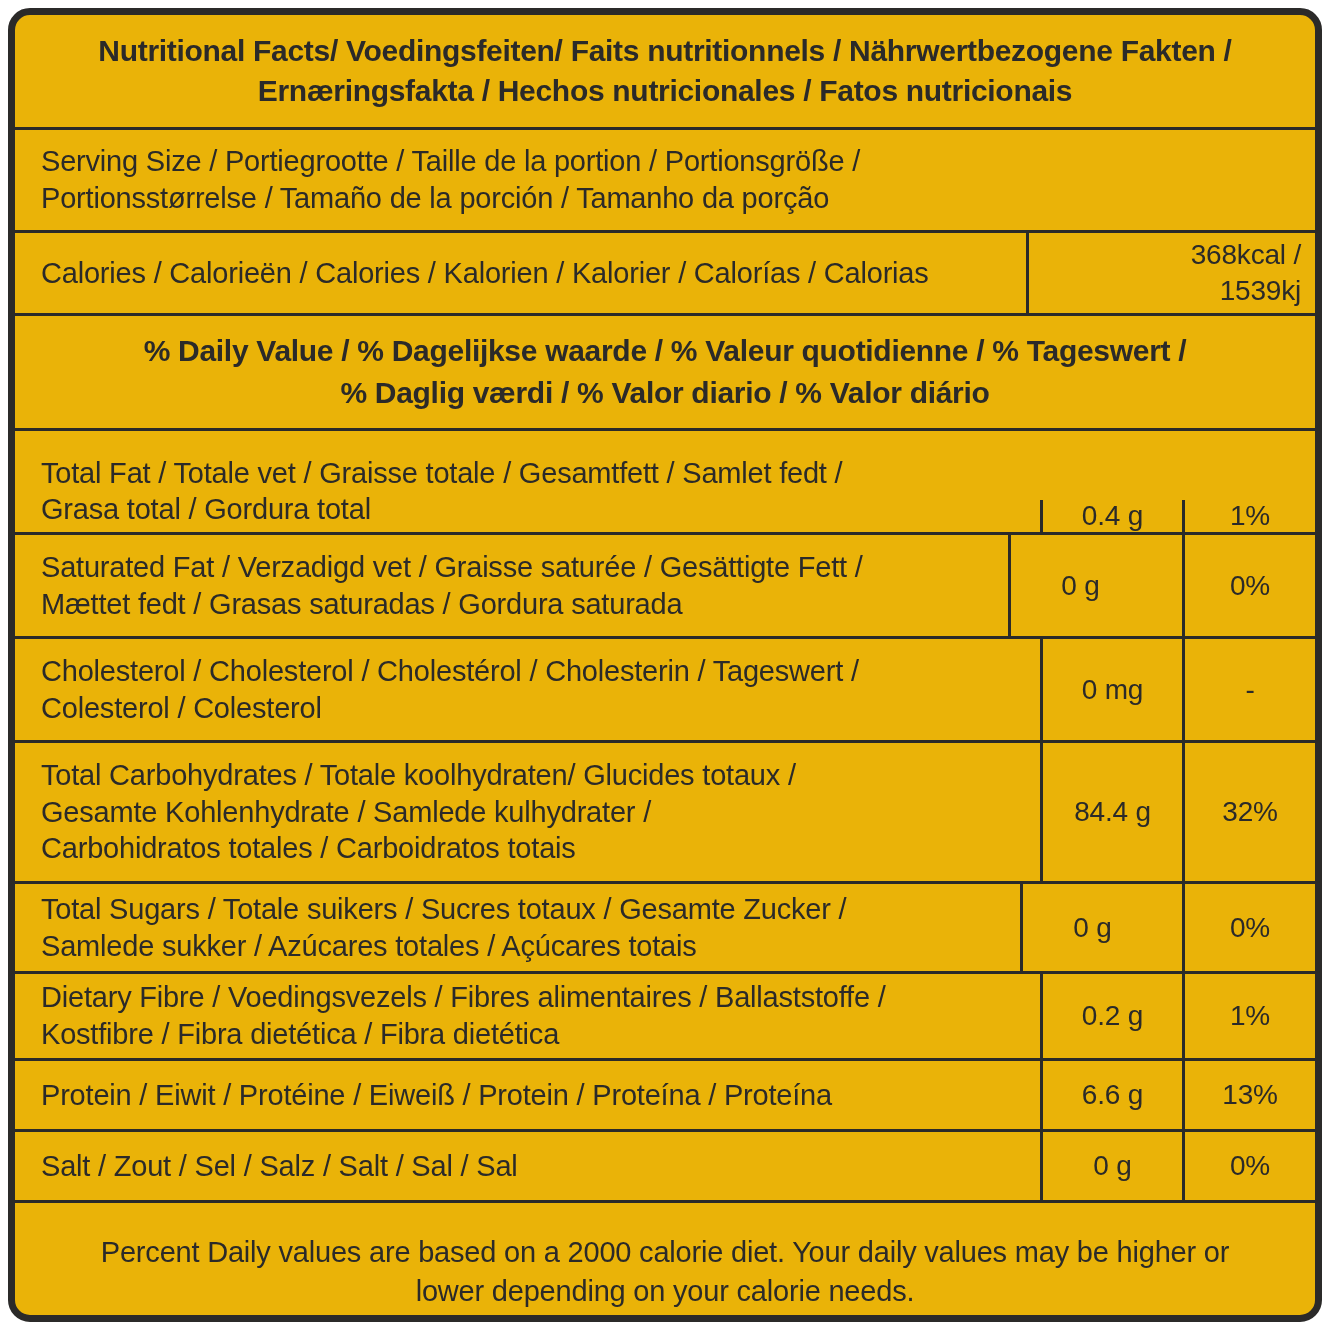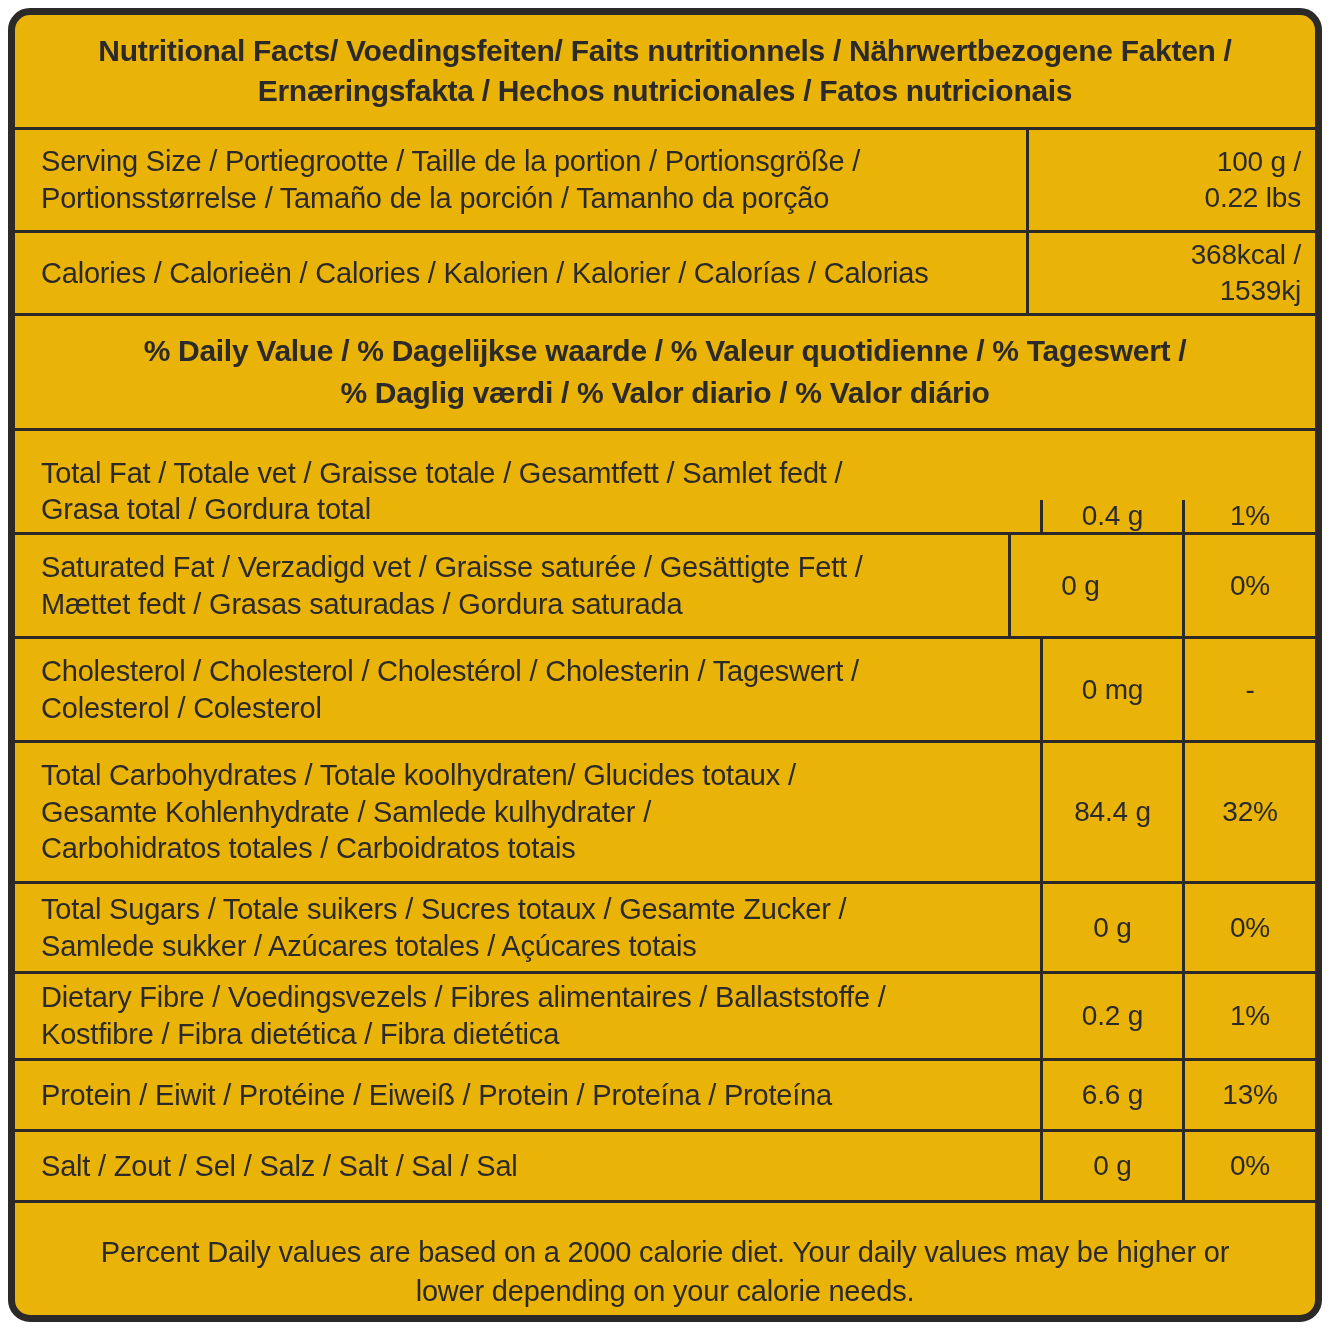--- a/index.html
+++ b/index.html
@@ -82,41 +82,39 @@
 
   
   .h-header  { height: 112px; }
   .h-serving { height: 100px; }
   .h-cal     { height: 80px;  }
   .h-dv      { height: 112px; }
   .h-fat     { height: 101px; align-items: flex-end; }
   .h-satfat  { height: 101px; gap: 32px; }
   .h-chol    { height: 101px; }
   .h-carb    { height: 138px; }
-  .h-sugar   { height: 87px;  }
+  .h-sugar   { height: 87px; gap: 20px;  }
   .h-fibre   { height: 84px;  }
   .h-protein { height: 68px;  }
   .h-salt    { height: 68px;  }
   .h-foot    { height: 112px; align-items: flex-end; }
 </style>
 </head>
 <body>
 
 <div class="label">
 
   <div class="row h-header">
     <div class="center-block title-text">Nutritional Facts/ Voedingsfeiten/ Faits nutritionnels / Nährwertbezogene Fakten /
 Ernæringsfakta / Hechos nutricionales / Fatos nutricionais</div>
   </div>
 
   <div class="row h-serving">
     <div class="cell-label">Serving Size / Portiegrootte / Taille de la portion / Portionsgröße /
 Portionsstørrelse / Tamaño de la porción / Tamanho da porção</div>
-    <div class="cell-value-right">100 g /
-0.22 lbs</div>
   </div>
 
   <div class="row h-cal">
     <div class="cell-label">Calories / Calorieën / Calories / Kalorien / Kalorier / Calorías / Calorias</div>
     <div class="cell-value-right">368kcal /
 1539kj</div>
   </div>
 
   <div class="row h-dv">
     <div class="center-block dv-text">% Daily Value / % Dagelijkse waarde / % Valeur quotidienne / % Tageswert /

